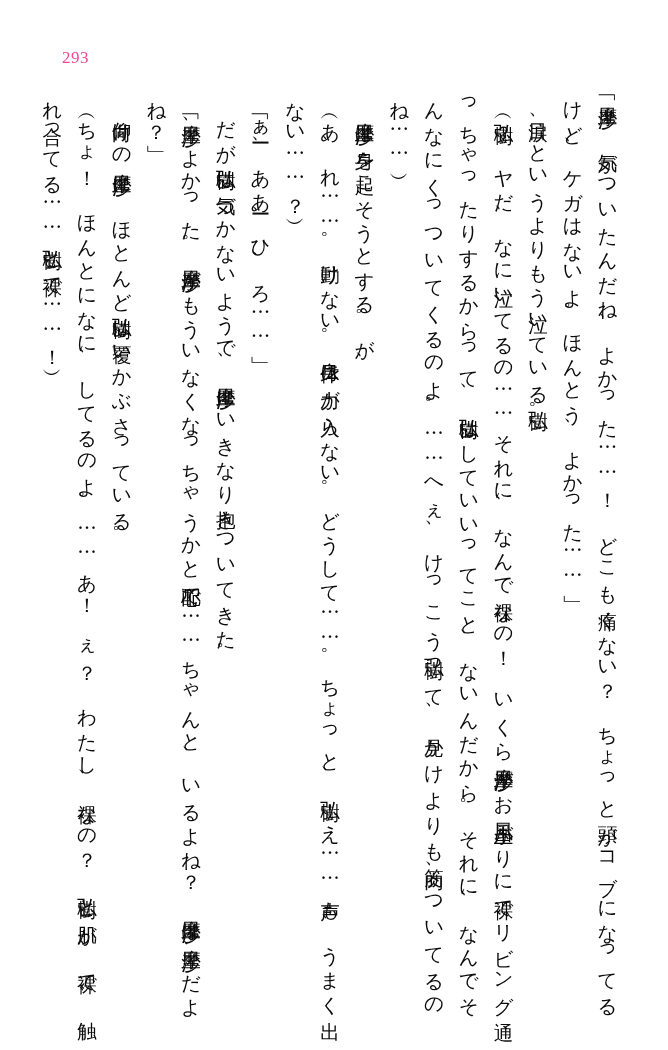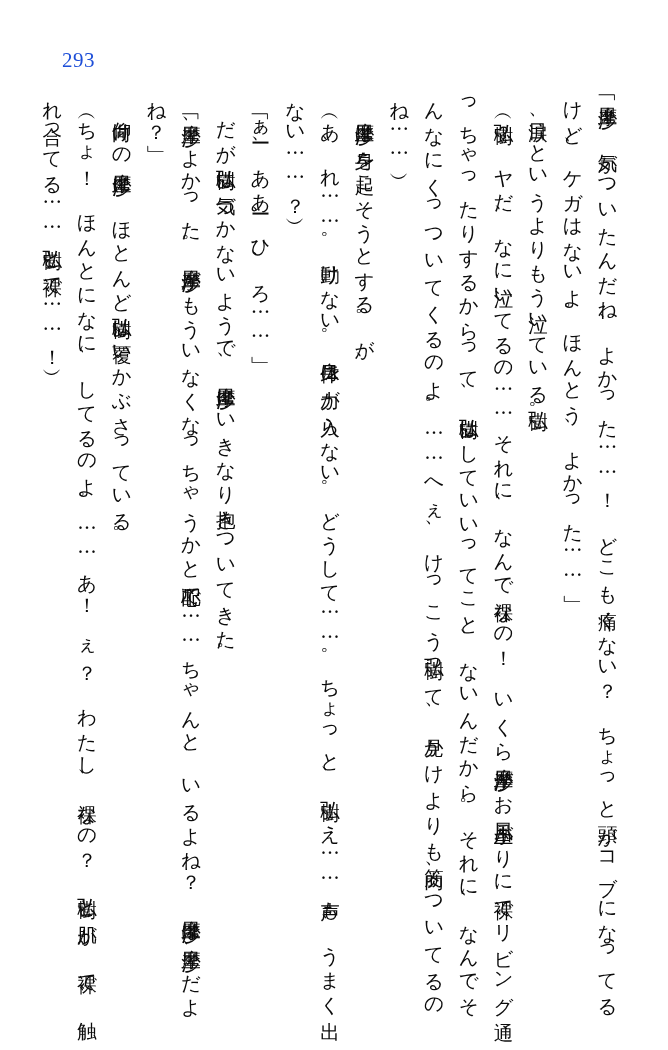--- a/index.html
+++ b/index.html
@@ -17,24 +17,24 @@
   .page {
     position: relative;
     width: 668px;
     height: 1050px;
     box-sizing: border-box;
   }
   .page-number {
     position: absolute;
     top: 48px;
     left: 62px;
-    font-size: 21px;
+    font-size: 17px;
     font-family: "Liberation Serif", "DejaVu Serif", serif;
     letter-spacing: 0.5px;
-    color: #1d4ed8;
+    color: #ec4899;
   }
   .body-text {
     position: absolute;
     top: 88px;
     right: 44px;
     height: 920px;
     width: 590px;
     writing-mode: vertical-rl;
     text-orientation: upright;
     font-size: 19.5px;

